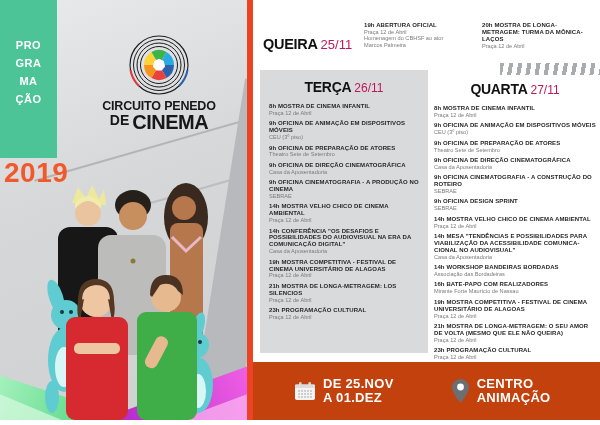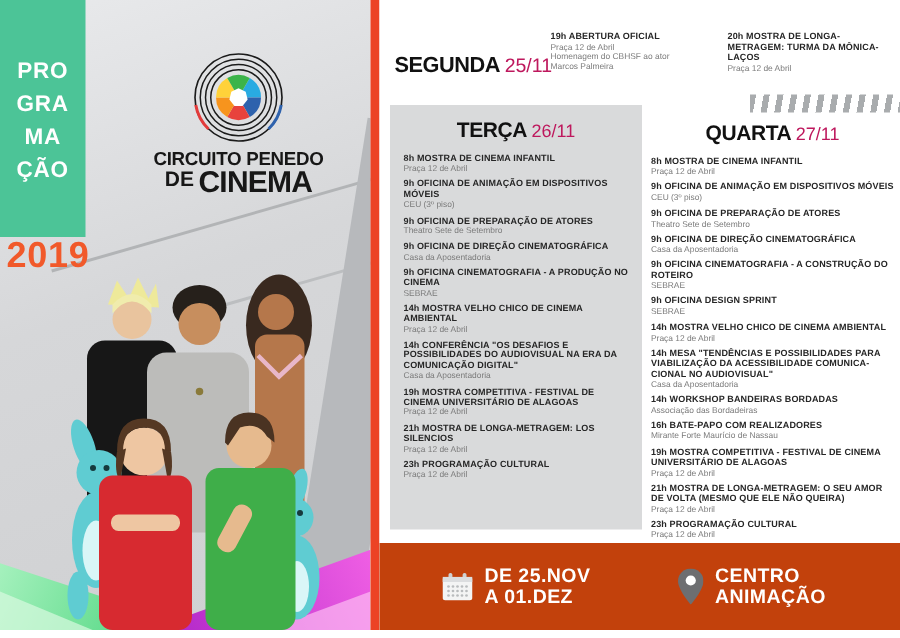--- a/index.html
+++ b/index.html
@@ -8,24 +8,24 @@
 
   
   .poster { position:absolute; left:0; top:0; width:247px; height:420px;
             background:linear-gradient(160deg,#e9eaec 0%,#d6d7d9 45%,#cfd0d2 100%); overflow:hidden; }
   .swoosh1 { position:absolute; left:30px; top:148px; width:230px; height:2px; background:#b2b4b6; transform:rotate(-16deg); }
   .swoosh2 { position:absolute; left:120px; top:185px; width:180px; height:1.5px; background:#bcbec0; transform:rotate(-16deg); }
   .edge-shade { position:absolute; right:-18px; top:80px; width:46px; height:330px; background:#b7b9bc; transform:rotate(9deg); }
 
   .green-block { position:absolute; left:0; top:0; width:57px; height:158px; background:#4cc497;
                  display:flex; flex-direction:column; justify-content:flex-start; padding-top:40px; gap:7px; }
-  .program-line { color:#fff; font-weight:800; font-size:15px; line-height:1; text-align:center; letter-spacing:.5px; }
+  .program-line { color:#fff; font-weight:800; font-size:11px; line-height:1; text-align:center; letter-spacing:.5px; }
   .program-line.nudge { }
   .year { position:absolute; left:4px; top:157px; width:56px; text-align:center;
-          color:#f1592a; font-weight:800; font-size:24px; letter-spacing:.5px; }
+          color:#f1592a; font-weight:800; font-size:28px; letter-spacing:.5px; }
 
   .logo { position:absolute; left:95px; top:34px; width:128px; text-align:center; }
   .logo svg { display:block; margin:0 auto; }
   .logo-line1 { margin-top:3px; font-weight:800; font-size:12.5px; color:#171717; letter-spacing:-0.2px; white-space:nowrap; }
   .logo-line2 { line-height:.9; white-space:nowrap; }
   .logo-de { font-weight:800; font-size:14px; color:#171717; margin-right:3px; vertical-align:4px; }
   .logo-cinema { font-weight:700; font-size:20px; color:#171717; letter-spacing:-0.5px; }
 
   .band { position:absolute; left:0; top:363px; width:247px; height:57px; }
   .band .g1 { position:absolute; inset:0; background:linear-gradient(115deg,#a9f2c0,#43d277 55%,#7fe8a5);
@@ -182,21 +182,21 @@
       </div>
     </div>
   </div>
 
   <div class="stripe"></div>
 
   <div class="schedule">
 
     <div class="monday-row">
       <div class="monday-header">
-        <span class="day-name">SEGUNDA</span><span class="day-date">25/11</span>
+        <span class="day-name">QUEIRA</span><span class="day-date">25/11</span>
       </div>
       <div style="display:flex;">
           <div class="event">
             <div class="event-title">19h ABERTURA OFICIAL</div>
             <div class="event-loc">Praça 12 de Abril</div>
             <div class="event-loc">Homenagem do CBHSF ao ator</div>
             <div class="event-loc">Marcos Palmeira</div>
           </div>
           <div class="event">
             <div class="event-title">20h MOSTRA DE LONGA-METRAGEM: TURMA DA MÔNICA- LAÇOS</div>

